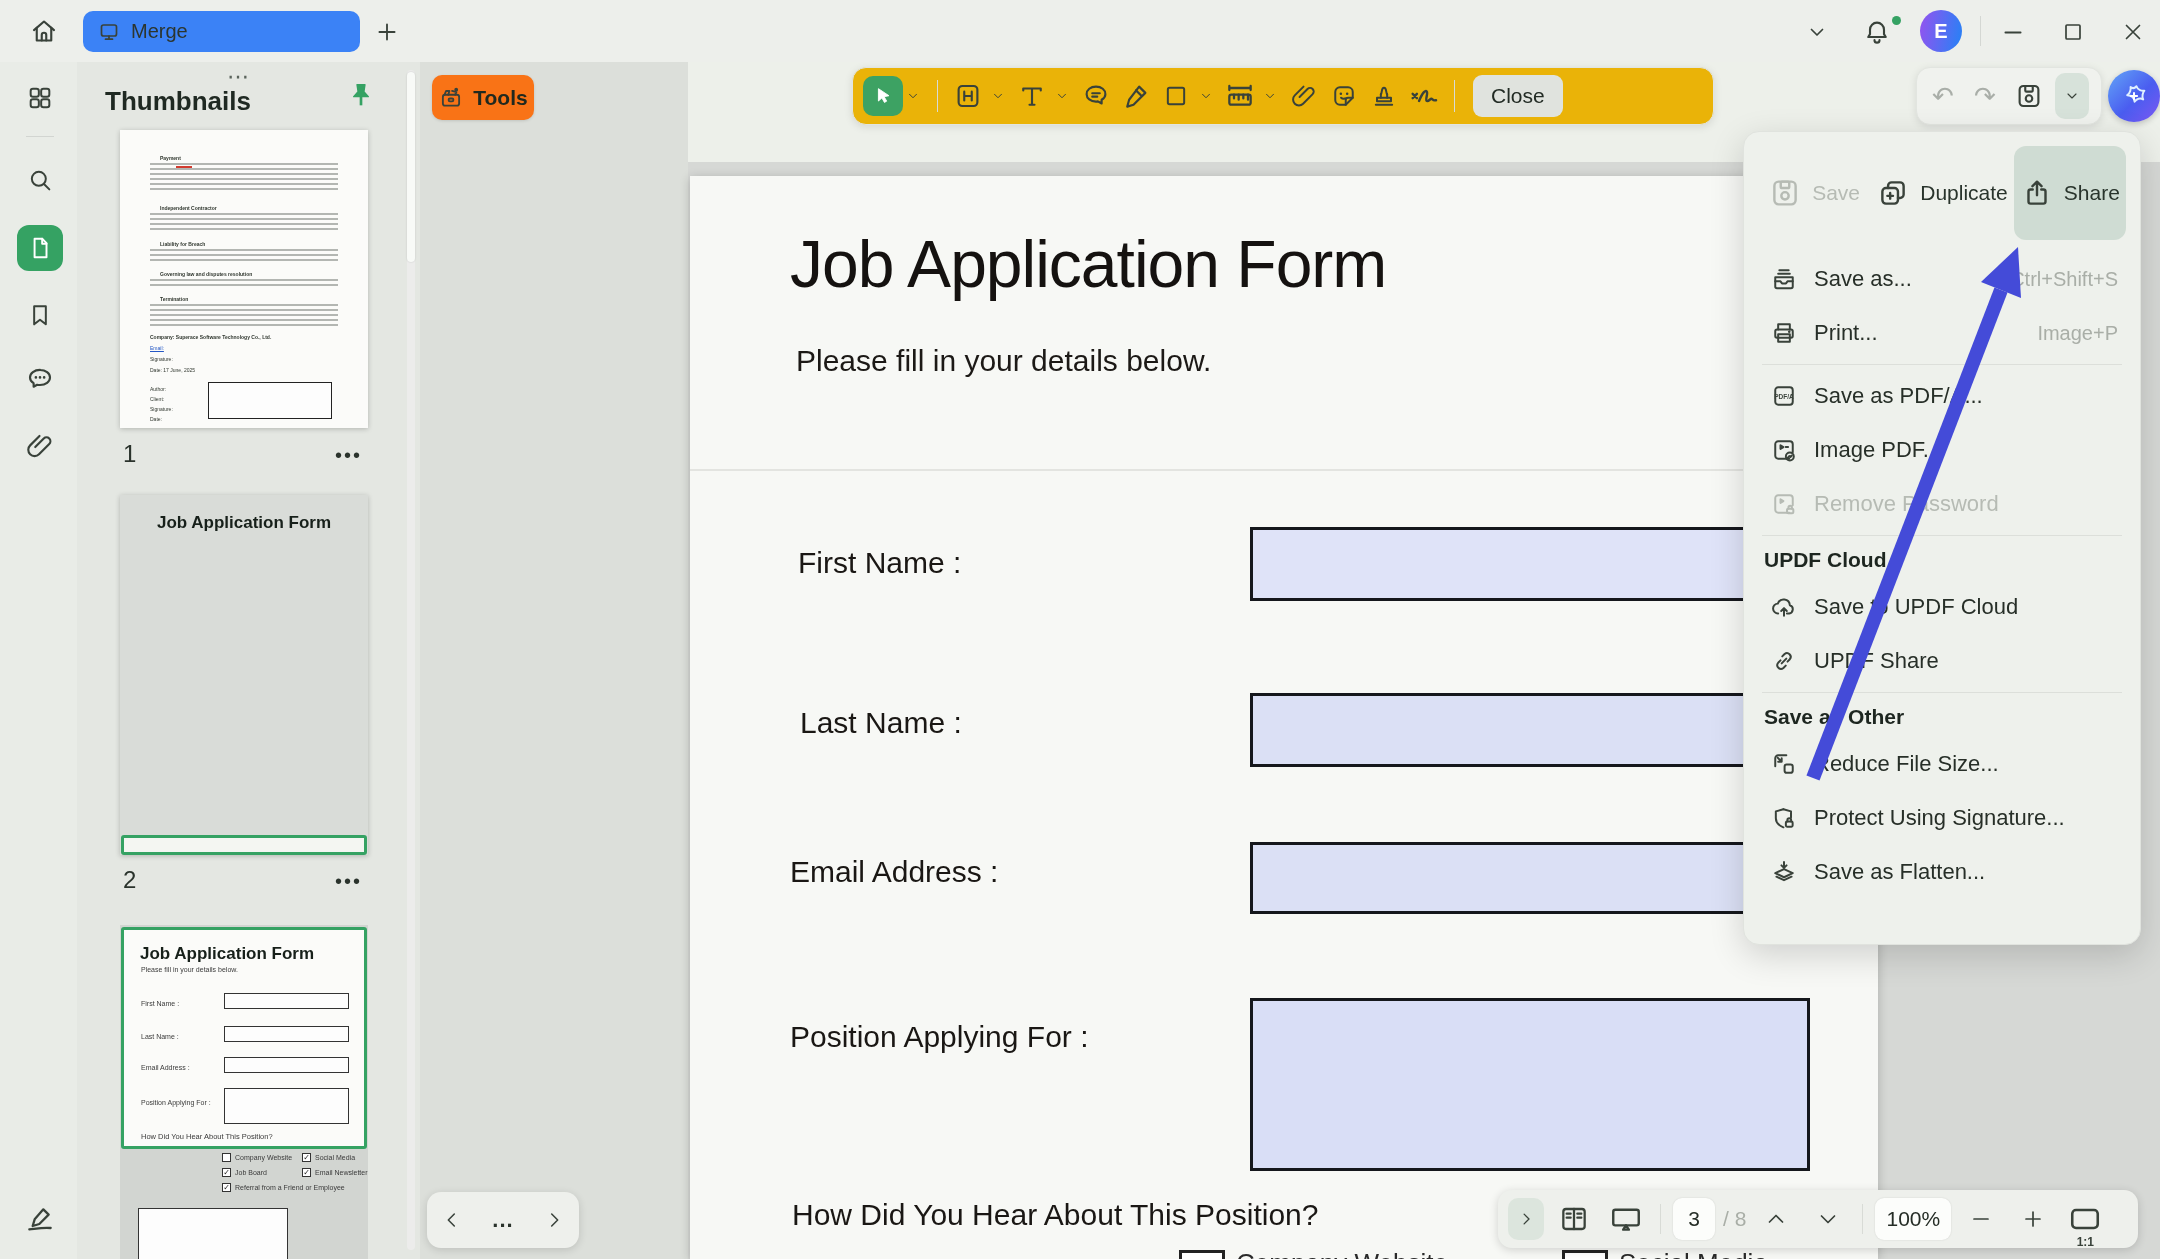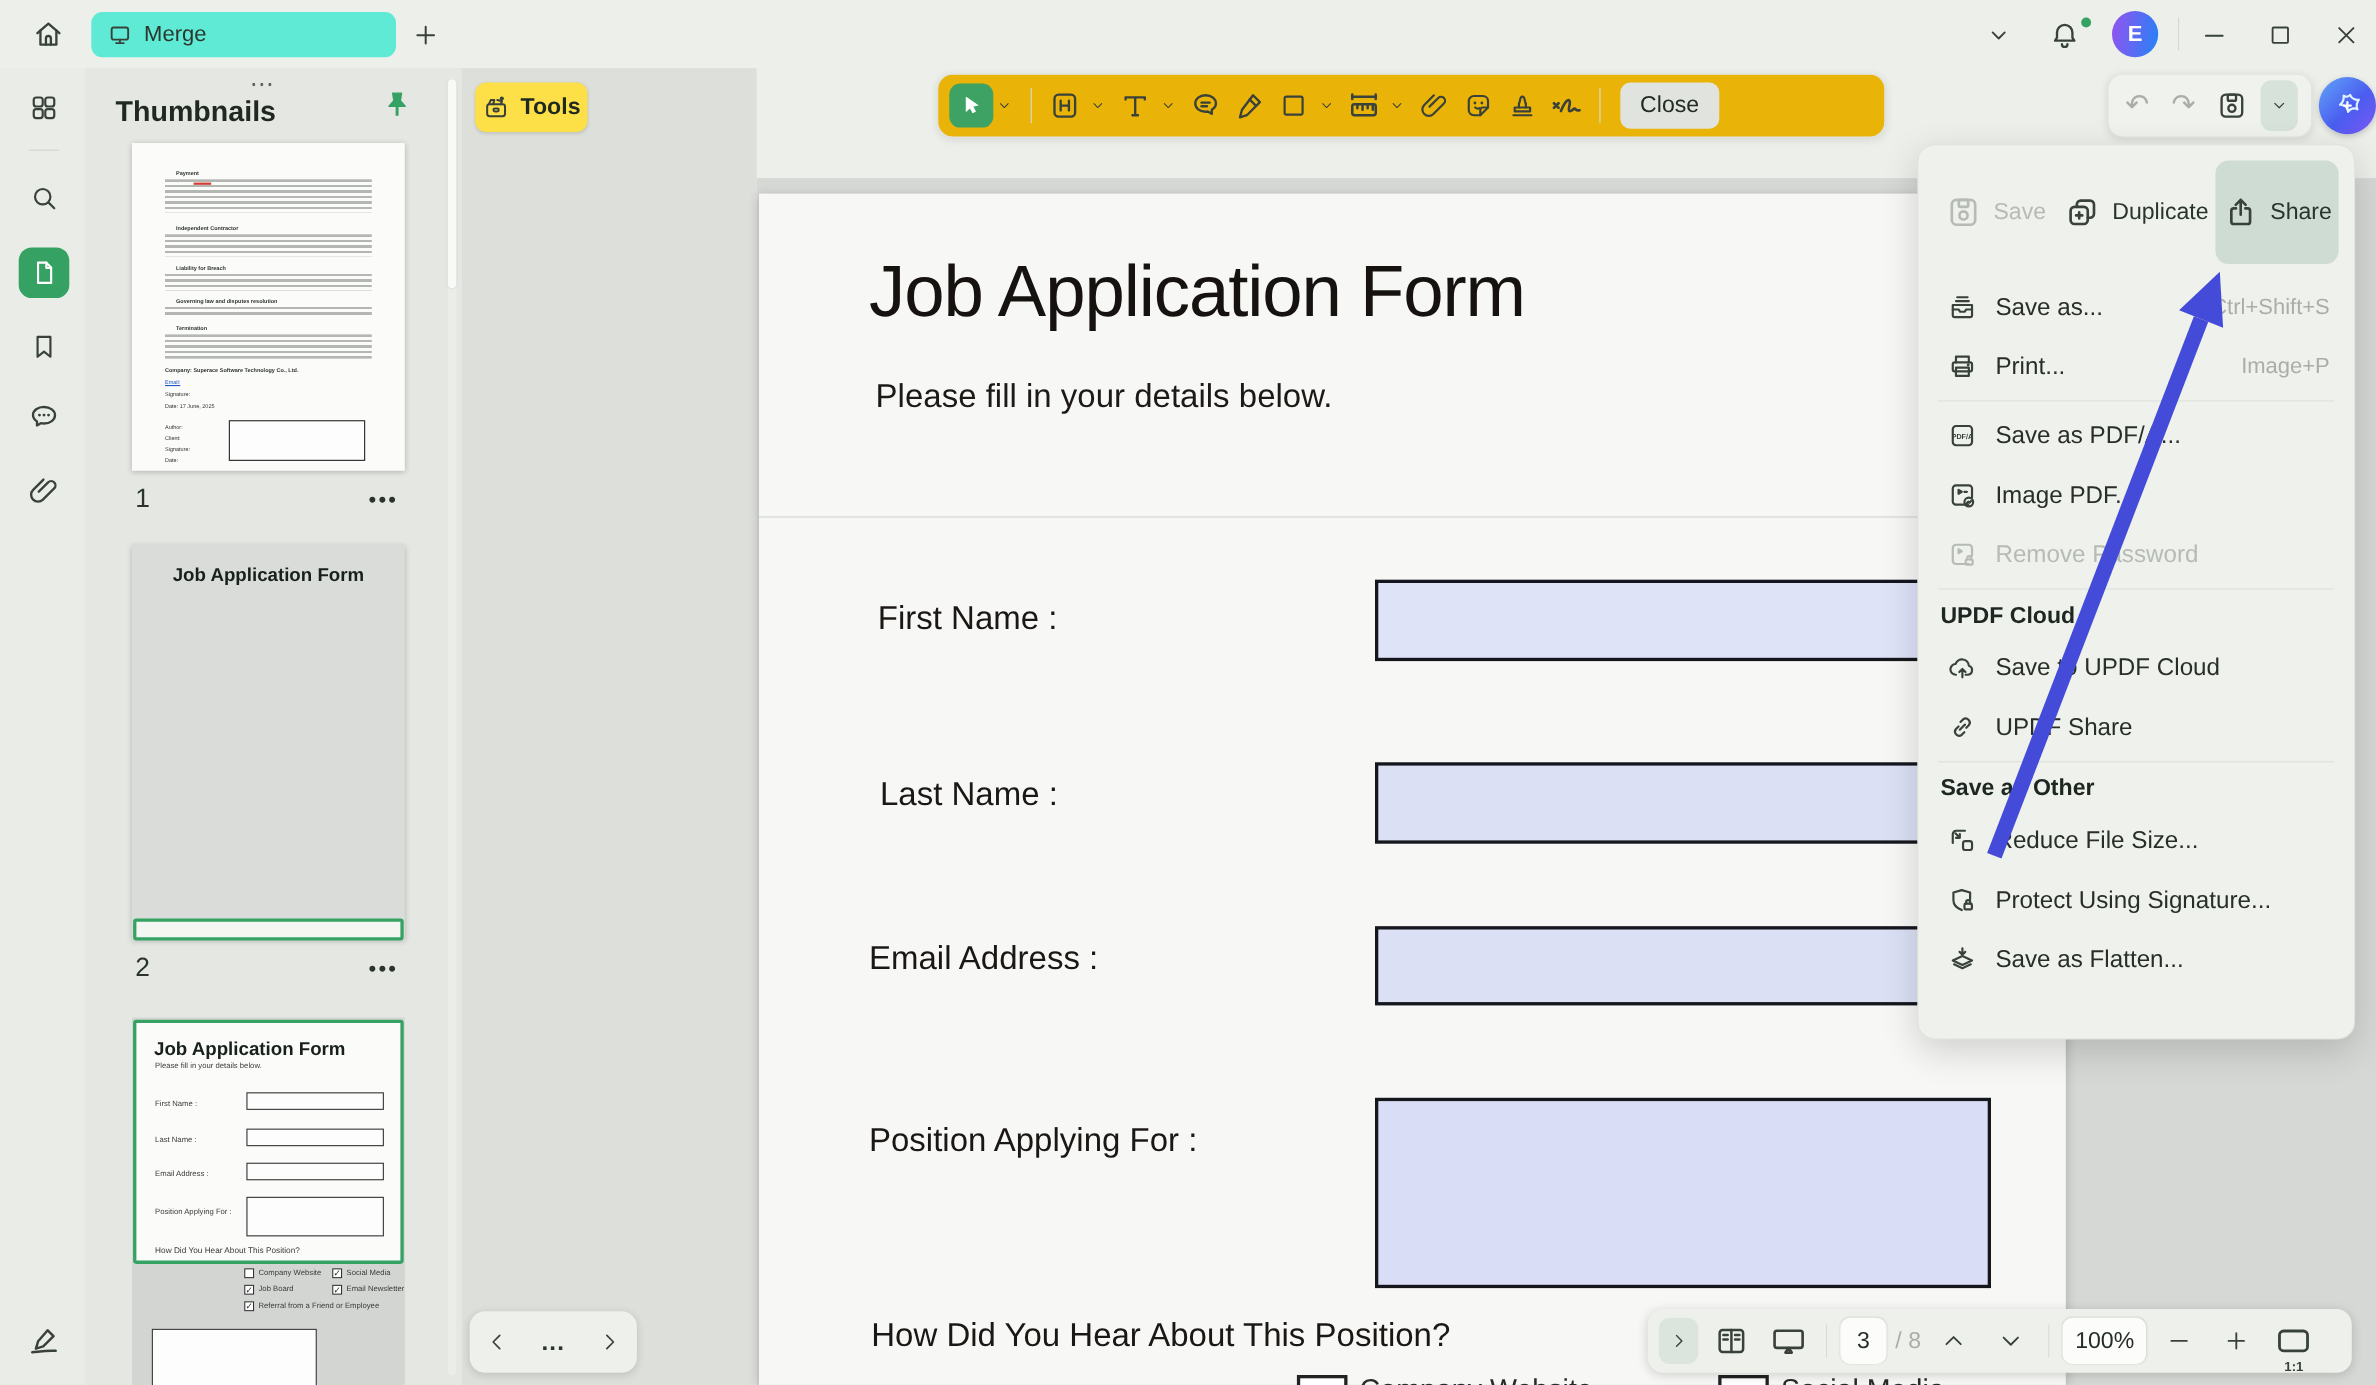--- a/index.html
+++ b/index.html
@@ -6,21 +6,21 @@
   #app{position:relative;width:2160px;height:1259px;overflow:hidden;
        font-family:"Liberation Sans",sans-serif;color:#20281f;
        background:#edefeb;user-select:none;}
   .abs{position:absolute;}
   svg{display:block;}
   .ic{stroke:#39423a;fill:none;stroke-width:1.7;stroke-linecap:round;stroke-linejoin:round;}
 
   
   .titlebar{position:absolute;left:0;top:0;width:2160px;height:62px;background:#edefeb;}
   .homebtn{position:absolute;left:22px;top:11px;width:44px;height:40px;display:flex;align-items:center;justify-content:center;border-radius:9px;}
-  .doc-tab{position:absolute;left:83px;top:11px;width:277px;height:41px;background:#5eead4;border-radius:10px;display:flex;align-items:center;gap:10px;padding:0 14px;box-sizing:border-box;font-size:20px;color:#2c352e;}
+  .doc-tab{position:absolute;left:83px;top:11px;width:277px;height:41px;background:#3b82f6;border-radius:10px;display:flex;align-items:center;gap:10px;padding:0 14px;box-sizing:border-box;font-size:20px;color:#2c352e;}
   .tab-add{position:absolute;left:372px;top:17px;width:30px;height:30px;display:flex;align-items:center;justify-content:center;color:#3a433c;}
   .winbtn{position:absolute;top:15px;width:34px;height:34px;display:flex;align-items:center;justify-content:center;}
   .avatar{position:absolute;left:1920px;top:10px;width:42px;height:42px;border-radius:50%;
           background:linear-gradient(100deg,#8a57f0 10%,#2f7ef5 90%);color:#fff;font-size:20px;
           display:flex;align-items:center;justify-content:center;font-weight:600;}
   .tb-div{position:absolute;left:1980px;top:16px;width:1px;height:30px;background:#d4d7d3;}
   .belldot{position:absolute;left:1892px;top:16px;width:9px;height:9px;border-radius:50%;background:#35a263;}
 
   
   .sidebar{position:absolute;left:0;top:62px;width:77px;height:1197px;background:#e9ece7;}
@@ -37,21 +37,21 @@
   .scrollthumb{position:absolute;left:330px;top:10px;width:8px;height:190px;border-radius:4px;background:#f8faf7;box-shadow:0 0 2px rgba(0,0,0,.15);}
   .thumb{position:absolute;left:43px;width:248px;background:#fbfbf9;box-shadow:0 1px 5px rgba(0,0,0,.22);}
   .pgnum{position:absolute;left:46px;font-size:24px;color:#2a332c;}
   .pgdots{position:absolute;left:258px;font-size:20px;letter-spacing:2px;color:#2a332c;}
   .bars{background:repeating-linear-gradient(to bottom,#b3b6b2 0 2px,transparent 2px 5px);}
   .t1h{font-size:5px;font-weight:700;color:#30372f;line-height:8px;white-space:nowrap;}
   .t1s{font-size:5px;color:#30372f;line-height:7px;white-space:nowrap;}
 
   
   .toolspanel{position:absolute;left:420px;top:62px;width:268px;height:1197px;background:#dcdfda;}
-  .toolsbtn{position:absolute;left:12px;top:13px;width:102px;height:45px;background:#fde047;border-radius:10px;
+  .toolsbtn{position:absolute;left:12px;top:13px;width:102px;height:45px;background:#f97316;border-radius:10px;
             display:flex;align-items:center;justify-content:center;gap:9px;font-size:21px;font-weight:700;color:#20291f;
             box-shadow:0 1px 3px rgba(0,0,0,.12);}
   .navpill{position:absolute;left:7px;top:1130px;width:152px;height:56px;background:#eef0ec;border-radius:14px;
            box-shadow:0 2px 8px rgba(0,0,0,.14);display:flex;align-items:center;justify-content:space-around;font-size:22px;}
 
   
   .mainstrip{position:absolute;left:688px;top:62px;width:1472px;height:100px;background:#edf0ea;}
   .canvas{position:absolute;left:688px;top:162px;width:1472px;height:1097px;background:#d6d8d5;}
   .page{position:absolute;left:2px;top:14px;width:1188px;height:1083px;background:#f7f8f5;box-shadow:0 2px 10px rgba(0,0,0,.2);overflow:hidden;}
   .doc-title{position:absolute;left:100px;top:50px;font-size:66px;font-weight:500;letter-spacing:-1px;color:#151210;}

